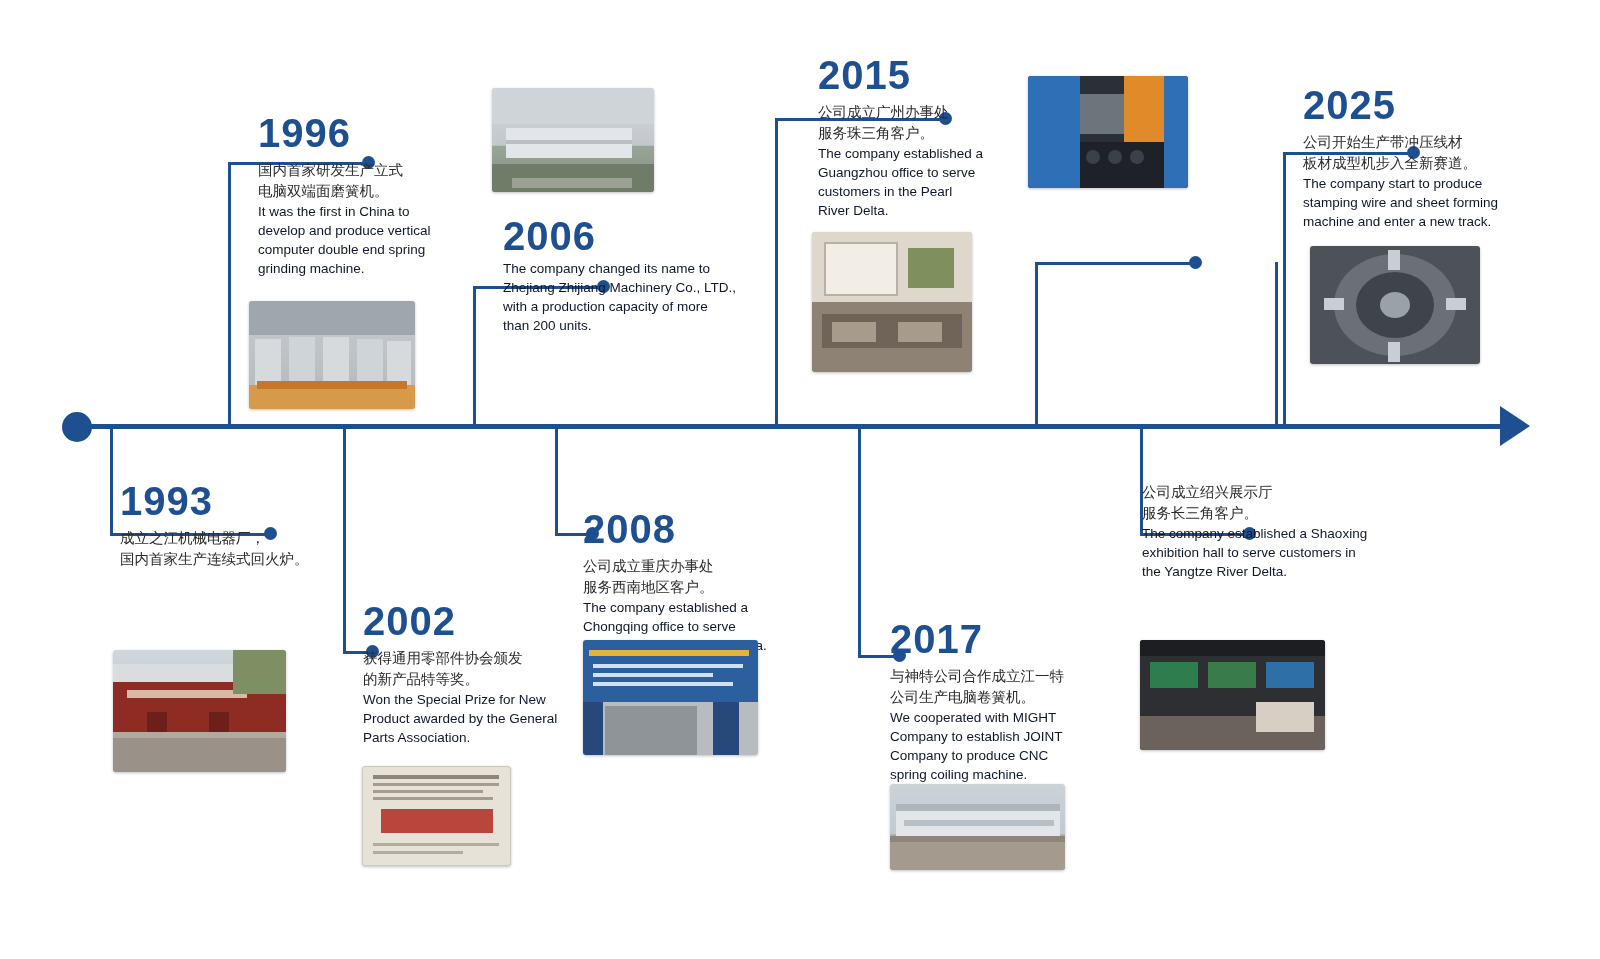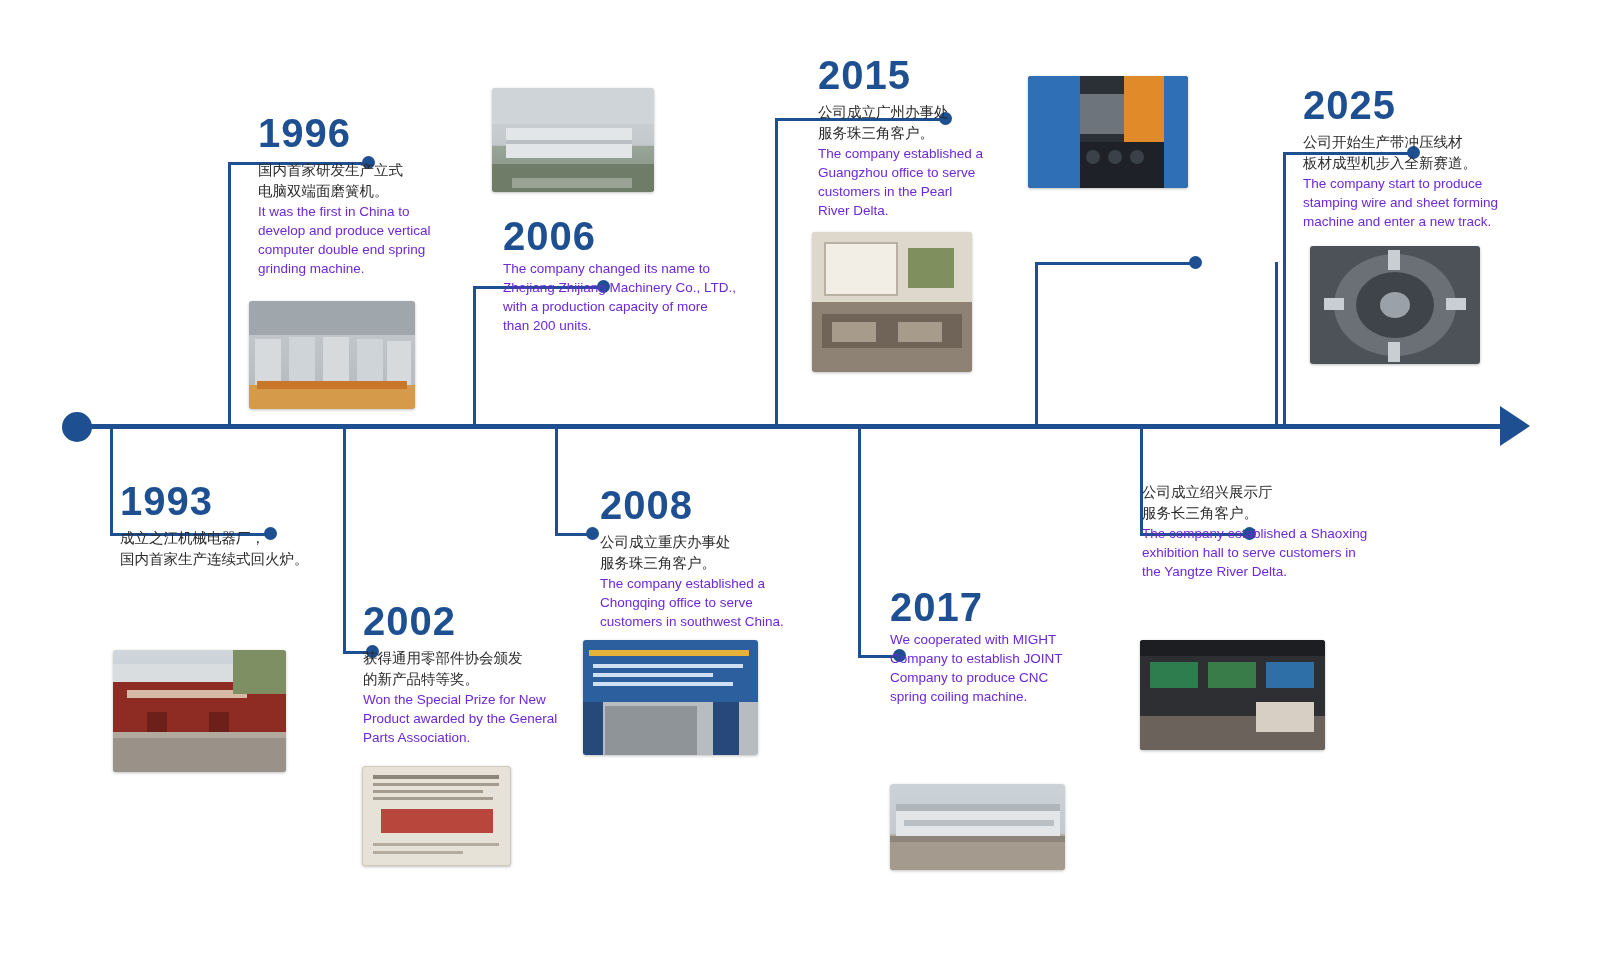--- a/index.html
+++ b/index.html
@@ -39,21 +39,21 @@
   
   .event{position:absolute;}
   .year{
     font-size:40px;font-weight:bold;color:#1d4f91;letter-spacing:1px;
     line-height:46px;font-family:"Liberation Sans", sans-serif;
   }
   .txt-cn{
     font-size:14.5px;color:#2b2b2b;line-height:21px;white-space:pre-line;
   }
   .txt-en{
-    font-size:13.5px;color:#6d28d9;line-height:19px;white-space:pre-line;
+    font-size:13.5px;color:#0f172a;line-height:19px;white-space:pre-line;
   }
   .desc{margin-top:4px;}
 
   
   .photo{
     position:absolute;border-radius:3px;overflow:hidden;
     box-shadow:0 1px 3px rgba(0,0,0,.25);
   }
   .photo .blockA,.photo .blockB,.photo .blockC{position:absolute;}
 </style>
@@ -152,24 +152,24 @@
     <div style="position:absolute;left:14px;top:52px;width:126px;height:4px;background:#b9bfc4;"></div>
     <div style="position:absolute;left:0;bottom:0;width:100%;height:28px;background:#6f7d68;"></div>
     <div style="position:absolute;left:20px;bottom:4px;width:120px;height:10px;background:#9aa294;"></div>
   </div>
 
   <div class="conn">
     <div class="v" style="left:555px;top:426px;height:110px;"></div>
     <div class="h" style="left:555px;top:533px;width:38px;"></div>
   </div>
   <div class="node-dot" style="left:586px;top:527px;"></div>
-  <div class="event" style="left:583px;top:482px;width:230px;margin-left:17px;">
+  <div class="event" style="left:583px;top:506px;width:230px;">
     <div class="year">2008</div>
     <div class="desc txt-cn">公司成立重庆办事处
-服务珠三角客户。</div>
+服务西南地区客户。</div>
     <div class="txt-en">The company established a
 Chongqing office to serve
 customers in southwest China.</div>
   </div>
   <div class="photo" style="left:583px;top:640px;width:175px;height:115px;background:#e8eef2;">
     <div style="position:absolute;left:0;top:0;width:100%;height:62px;background:#2c5f9e;"></div>
     <div style="position:absolute;left:6px;top:10px;width:160px;height:6px;background:#e6b23a;"></div>
     <div style="position:absolute;left:10px;top:24px;width:150px;height:4px;background:#cfe0f2;"></div>
     <div style="position:absolute;left:10px;top:33px;width:120px;height:4px;background:#cfe0f2;"></div>
     <div style="position:absolute;left:10px;top:42px;width:140px;height:4px;background:#cfe0f2;"></div>
@@ -201,22 +201,24 @@
     <div style="position:absolute;left:10px;top:82px;width:140px;height:34px;background:#6f6457;"></div>
     <div style="position:absolute;left:20px;top:90px;width:44px;height:20px;background:#a79b8c;"></div>
     <div style="position:absolute;left:86px;top:90px;width:44px;height:20px;background:#a79b8c;"></div>
   </div>
 
   <div class="conn">
     <div class="v" style="left:858px;top:426px;height:232px;"></div>
     <div class="h" style="left:858px;top:655px;width:42px;"></div>
   </div>
   <div class="node-dot" style="left:893px;top:649px;"></div>
-  <div class="event" style="left:890px;top:584px;width:200px;">
+  <div class="event" style="left:890px;top:616px;width:200px;">
     <div class="year">2017</div>
+    <div class="desc txt-cn">与神特公司合作成立江一特
+公司生产电脑卷簧机。</div>
     <div class="txt-en">We cooperated with MIGHT
 Company to establish JOINT
 Company to produce CNC
 spring coiling machine.</div>
   </div>
   <div class="photo" style="left:890px;top:784px;width:175px;height:86px;background:linear-gradient(#ccd3d8 0%,#c2cad0 58%,#b2aa9c 59%,#a79e91 100%);">
     <div style="position:absolute;left:6px;top:20px;width:164px;height:34px;background:#e2e6e9;"></div>
     <div style="position:absolute;left:6px;top:20px;width:164px;height:7px;background:#aeb6bb;"></div>
     <div style="position:absolute;left:14px;top:36px;width:150px;height:6px;background:#b8c0c6;"></div>
     <div style="position:absolute;left:0;bottom:0;width:100%;height:28px;background:#a49b8e;"></div>

